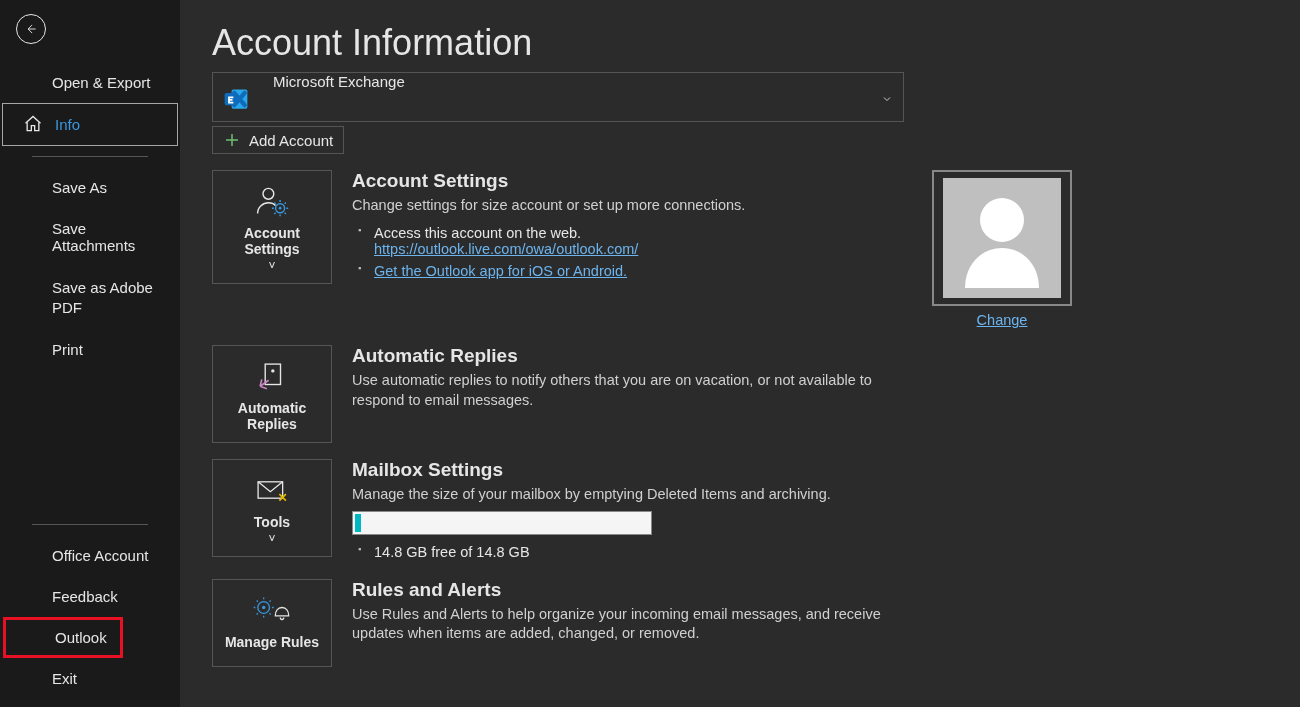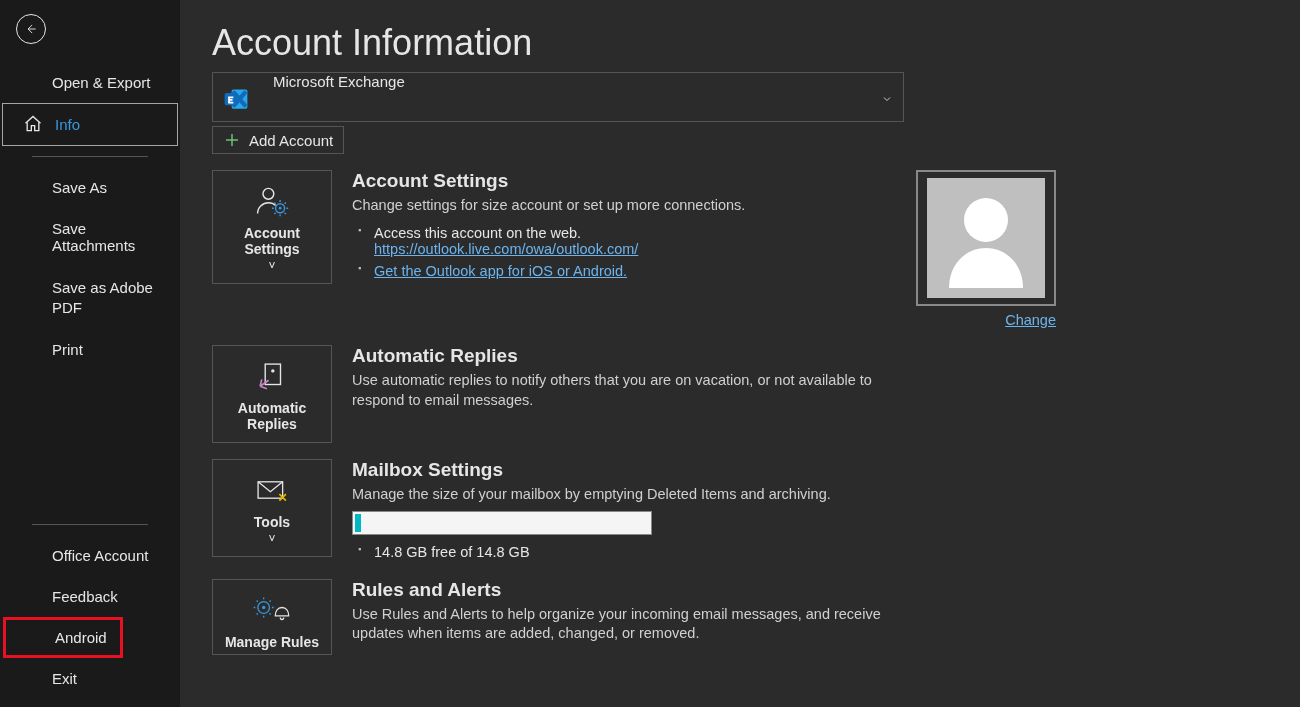--- a/index.html
+++ b/index.html
@@ -108,21 +108,21 @@
   .sect-body { flex:1; max-width: 540px; }
   .sect-body h2 { font-size:19px; font-weight:600; margin-bottom:4px; }
   .sect-body p.desc { font-size:14.5px; color:#d0d0d0; margin-bottom:6px; line-height:1.35;}
   .sect-body ul { list-style:none; }
   .sect-body li { font-size:14.5px; padding:3px 0 3px 22px; position:relative; }
   .sect-body li::before {
     content:"▪"; position:absolute; left:6px; top:3px; color:#c0c0c0; font-size:9px;
   }
   .sect-body a { color:#6cb4ee; text-decoration:underline; }
   .profile-box {
-    margin-left: 4px; text-align:right;
+    margin-left: 20px; text-align:center;
   }
   .profile-frame {
     border:2px solid #888; padding:4px; width:140px; height:136px;
     display:flex; align-items:center; justify-content:center;
     background:#2b2b2b;
   }
   .avatar-bg { width:118px; height:120px; background:#bfbfbf; display:flex; align-items:center; justify-content:center; }
   .quota-bar {
     width:300px; height:24px; background:#f5f5f5; border:1px solid #888; position:relative; margin-top:6px; margin-bottom:6px;
   }
@@ -149,21 +149,21 @@
   </div>
   <div class="side-sep"></div>
   <div class="side-item"><span>Save As</span></div>
   <div class="side-item"><span>Save Attachments</span></div>
   <div class="side-item" style="line-height:1.3;"><span>Save as Adobe PDF</span></div>
   <div class="side-item"><span>Print</span></div>
   <div style="flex:1;"></div>
   <div class="side-sep"></div>
   <div class="side-item"><span>Office Account</span></div>
   <div class="side-item"><span>Feedback</span></div>
-  <div><div class="side-item highlighted"><span>Android</span></div></div>
+  <div><div class="side-item highlighted"><span>Outlook</span></div></div>
   <div class="side-item" style="padding-bottom:20px;border-radius:12px;"><span>Exit</span></div>
 </div>
 
 <div class="main">
   <div class="page-title">Account Information</div>
 
   <div class="acct-select">
     <span class="ex-ic">
       <svg width="30" height="28" viewBox="0 0 32 32">
           <rect x="11" y="5" width="18" height="22" rx="2" fill="#28a8ea"></rect>
@@ -266,21 +266,21 @@
           <div class="fill"></div>
         </div>
       <ul>
           <li>14.8 GB free of 14.8 GB</li>
         </ul>
     </div>
   </div>
 
   
   <div class="section">
-    <div class="sq-btn" style="padding-bottom:4px;">
+    <div class="sq-btn" style="padding-bottom:16px;">
       <div class="ic">
         <svg width="40" height="30" viewBox="0 0 48 34" fill="none" stroke-width="1.6">
           <g stroke="#3a96dd">
               <circle cx="14" cy="14" r="7"></circle>
               <circle cx="14" cy="14" r="2" fill="#3a96dd" stroke="none"></circle>
           <path d="M14 4v-2M14 26v-2M24 14h2M2 14h2M21 7l1.4-1.4M5.6 22.4L7 21M21 21l1.4 1.4M5.6 5.6L7 7"></path>
             </g>
           <g stroke="#e6e6e6">
               <path d="M28 24c0-6 3-10 8-10s8 4 8 10H28z"></path>
               <path d="M34 26c0 1.5 1 2.5 2 2.5s2-1 2-2.5"></path>

